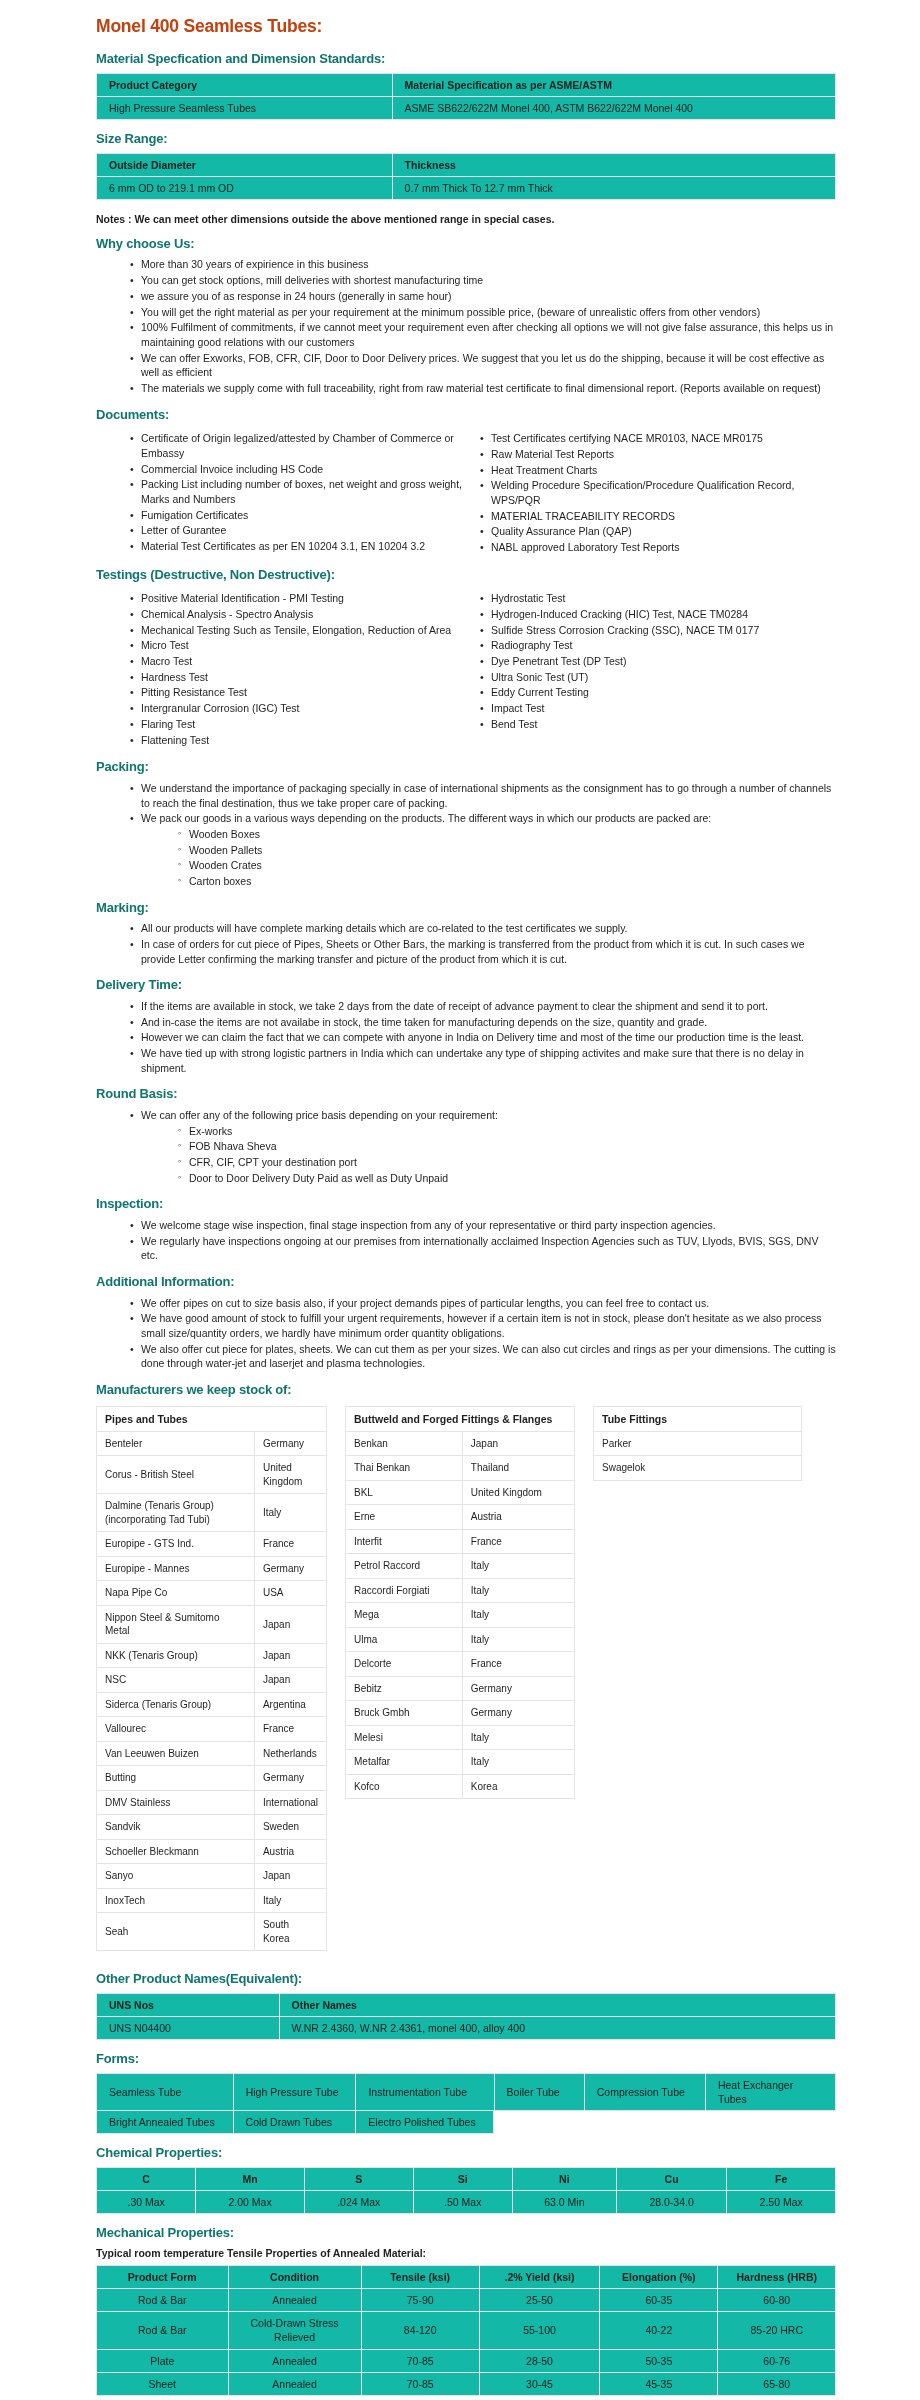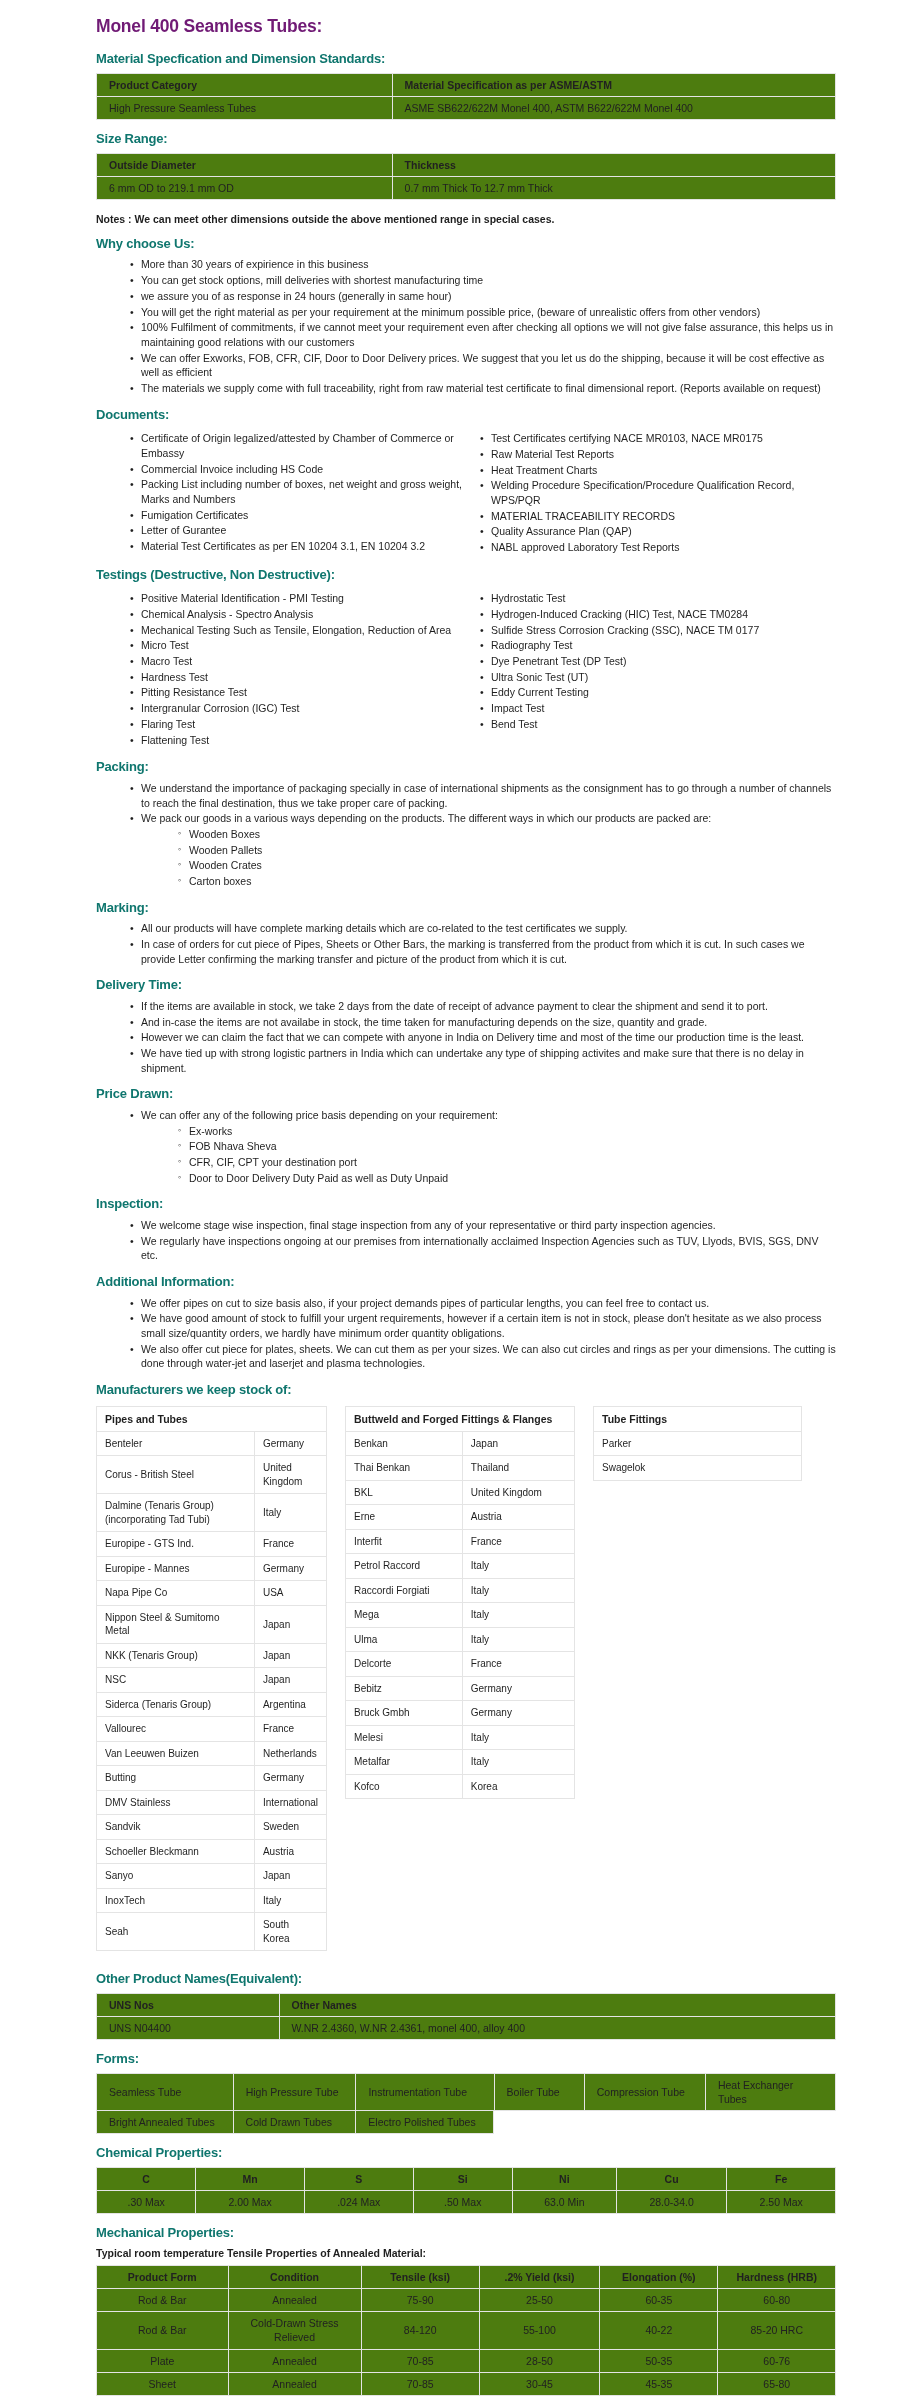--- a/index.html
+++ b/index.html
@@ -2,26 +2,26 @@
 <html><head>
 <meta charset="utf-8">
 <style>
   html,body{margin:0;padding:0;}
   body{
     width:920px;min-height:2400px;position:relative;background:#ffffff;
     font-family:"Liberation Sans",sans-serif;color:#1f1f1f;font-size:10.5px;
     overflow:hidden;
   }
   .page{padding:16px 84px 30px 96px;}
-  h1{font-size:17.5px;line-height:1.2;color:#701a75;margin:0 0 14px;font-weight:700;letter-spacing:-0.2px;}
+  h1{font-size:17.5px;line-height:1.2;color:#c2410c;margin:0 0 14px;font-weight:700;letter-spacing:-0.2px;}
   h2{font-size:13px;line-height:1.2;color:#0f766e;margin:11px 0 6px;font-weight:700;letter-spacing:-0.2px;}
   .notes{font-weight:700;margin:13px 0 2px;font-size:10.5px;}
   .subtitle{font-weight:700;margin:2px 0 6px;font-size:10.5px;}
   
-  .tbl{width:100%;border-collapse:collapse;background:#4d7c0f;}
+  .tbl{width:100%;border-collapse:collapse;background:#14b8a6;}
   .tbl th,.tbl td{border:1px solid #e4e4e4;padding:4px 12px;font-size:10.5px;line-height:1.35;text-align:left;vertical-align:middle;color:#212121;}
   .tbl th{font-weight:700;}
   .tbl.center th,.tbl.center td{text-align:center;}
   .forms-b{margin-top:-1px;width:53.8%;}
   
   .mfg-wrap{display:flex;gap:18px;align-items:flex-start;margin-top:8px;}
   .mfg{border-collapse:collapse;}
   .mfg th,.mfg td{border:1px solid #e4e4e4;padding:5px 8px;font-size:10px;line-height:1.35;text-align:left;vertical-align:middle;}
   .mfg th{font-weight:700;font-size:10.5px;}
   .mfg-1{width:231px;}
@@ -182,21 +182,21 @@
     <h2>Delivery Time:</h2>
     <ul class="bullets">
         <li>If the items are available in stock, we take 2 days from the date of receipt of advance payment to clear the shipment and send it to port.</li>
         <li>And in-case the items are not availabe in stock, the time taken for manufacturing depends on the size, quantity and grade.</li>
         <li>However we can claim the fact that we can compete with anyone in India on Delivery time and most of the time our production time is the least.</li>
         <li>We have tied up with strong logistic partners in India which can undertake any type of shipping activites and make sure that there is no delay in shipment.</li>
       </ul>
   </section>
 
   <section>
-    <h2>Price Drawn:</h2>
+    <h2>Round Basis:</h2>
     <ul class="bullets">
         <li>We can offer any of the following price basis depending on your requirement:</li>
       </ul>
     <ul class="sub">
         <li>Ex-works</li>
         <li>FOB Nhava Sheva</li>
         <li>CFR, CIF, CPT your destination port</li>
         <li>Door to Door Delivery Duty Paid as well as Duty Unpaid</li>
       </ul>
   </section>

